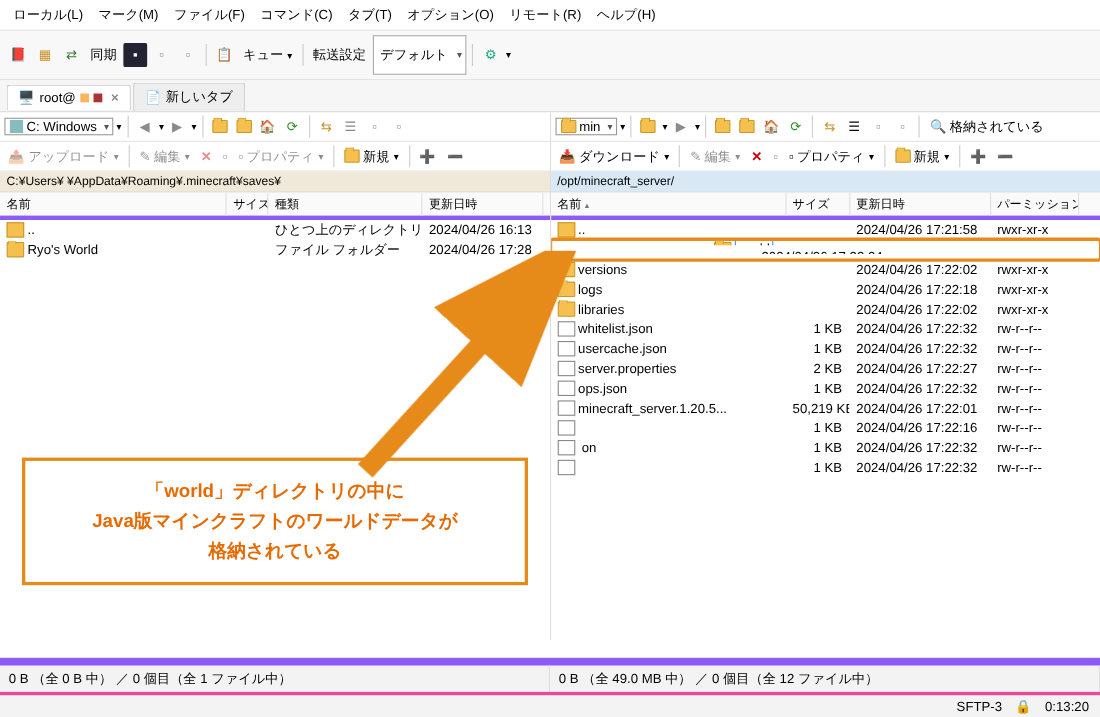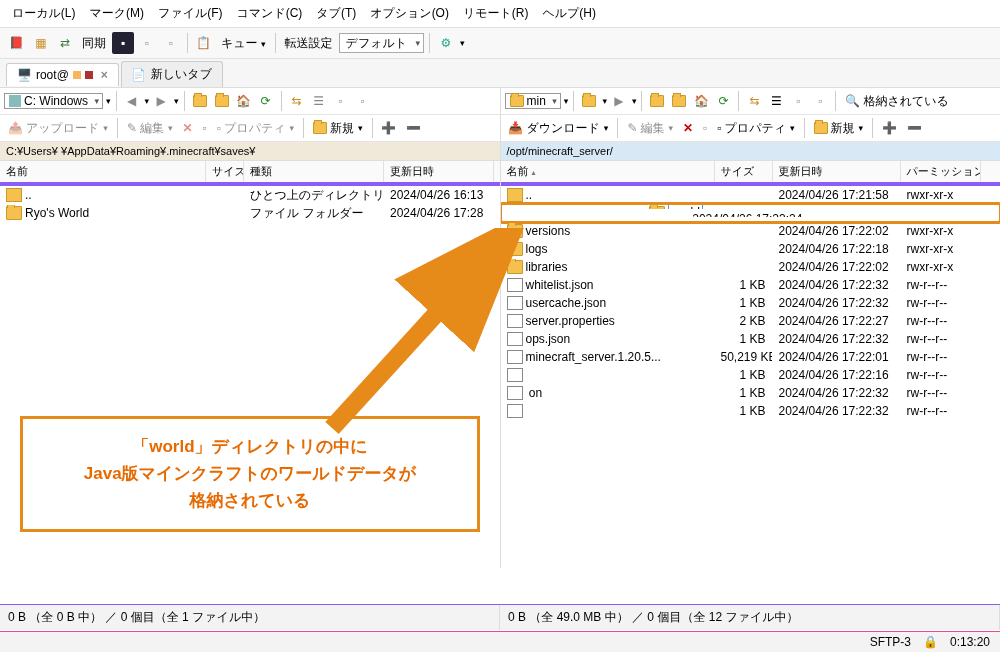--- a/index.html
+++ b/index.html
@@ -5,21 +5,21 @@
 * { box-sizing: border-box; margin: 0; padding: 0; }
 body { font-family: "Meiryo", "MS PGothic", sans-serif; font-size: 12px; background: #fff; width: 1000px; height: 652px; overflow: hidden; position: relative; color: #000; }
 
 .menubar { display: flex; gap: 6px; padding: 3px 8px; border-bottom: 1px solid #e0e0e0; background:#fff;}
 .menubar span { padding: 2px 4px; cursor: default; }
 
 .toolbar { display: flex; align-items: center; gap: 2px; padding: 4px 6px; border-bottom: 1px solid #e0e0e0; background: #f8f8f8; }
 .tb-btn { width: 22px; height: 22px; display:inline-flex; align-items:center; justify-content:center; border:1px solid transparent; border-radius:2px; }
 .tb-sep { width:1px; height:20px; background:#ccc; margin:0 3px;}
 .tb-label { padding:0 4px; }
-.tb-combo { border:1px solid #aaa; background:#fff; padding:1px 16px 1px 6px; height:20px; min-width:70px; position:relative; display:inline-flex; align-items:center;}
+.tb-combo { border:1px solid #aaa; background:#fff; padding:1px 16px 1px 6px; height:36px; min-width:70px; position:relative; display:inline-flex; align-items:center;}
 .tb-combo::after { content:"▾"; position:absolute; right:3px; color:#555; font-size:9px;}
 
 .tabbar { display:flex; align-items:center; padding:2px 6px 0 6px; background:#f6f6f6; border-bottom:1px solid #ddd; gap:0;}
 .tab { display:flex; align-items:center; gap:4px; padding:4px 10px; border:1px solid #ccc; border-bottom:none; border-radius:3px 3px 0 0; background:#fff; margin-right:2px;}
 .tab.inactive { background:#eee; }
 .tab .close { color:#888; font-weight:bold; margin-left:4px;}
 
 .panes { display:flex; height: 480px; }
 .pane { flex:1; display:flex; flex-direction:column; border-right:1px solid #ddd; min-width:0; }
 .pane:last-child { border-right:none;}
@@ -45,23 +45,23 @@
 .ft-row > div { padding:1px 6px; border-right:1px solid transparent; font-size:12px; white-space:nowrap; overflow:hidden;}
 .ft-row .ico { width:16px; height:14px; display:inline-block; margin-right:3px; vertical-align:middle;}
 
 .col-name-l{width:206px;} .col-size-l{width:38px;} .col-type-l{width:140px;} .col-date-l{width:110px;}
 .col-name-r{width:214px;} .col-size-r{width:58px; text-align:right;} .col-date-r{width:128px;} .col-perm-r{width:80px;}
 
 .highlight-row { outline:3px solid #e68a1a; outline-offset:-1px; border-radius:2px; z-index:2;flex-direction:column;}
 .edit-name { border:1px solid #3399ff; background:#fff; padding:0 2px;}
 
 .footer { position:absolute; left:0; right:0; background:#f3f3f3;}
-.foot1 { bottom:22px; display:flex; border-top:1px solid #8b5cf6;}
+.foot1 { bottom:22px; display:flex; border-top:7px solid #8b5cf6;}
 .foot1 > div { flex:1; padding:4px 8px; border-right:1px solid #ddd;}
-.foot2 { bottom:0; display:flex; justify-content:flex-end; gap:12px; padding:3px 10px; border-top:1px solid #ec4899; align-items:center;}
+.foot2 { bottom:0; display:flex; justify-content:flex-end; gap:12px; padding:3px 10px; border-top:3px solid #ec4899; align-items:center;}
 .lock{color:#e6a817;}
 
 .annot-box { position:absolute; left:20px; top:416px; width:460px; border:3px solid #e68a1a; background:#fff; padding:14px 10px; text-align:center; font-size:17px; font-weight:bold; color:#e66a00; line-height:1.6;}
 .arrow { position:absolute; left:312px; top:228px; pointer-events:none;}
 
 
 .i-folder{display:inline-block;width:14px;height:12px;background:#f5c04e;border:1px solid #c89a2c;border-radius:1px;position:relative;}
 .i-folder::before{content:"";position:absolute;top:-3px;left:0;width:6px;height:3px;background:#f5c04e;border:1px solid #c89a2c;border-bottom:none;border-radius:1px 1px 0 0;}
 .i-file{display:inline-block;width:11px;height:14px;background:#fff;border:1px solid #888;position:relative;}
 .i-up{display:inline-block;width:14px;height:12px;background:#f5c04e;border:1px solid #c89a2c;}

